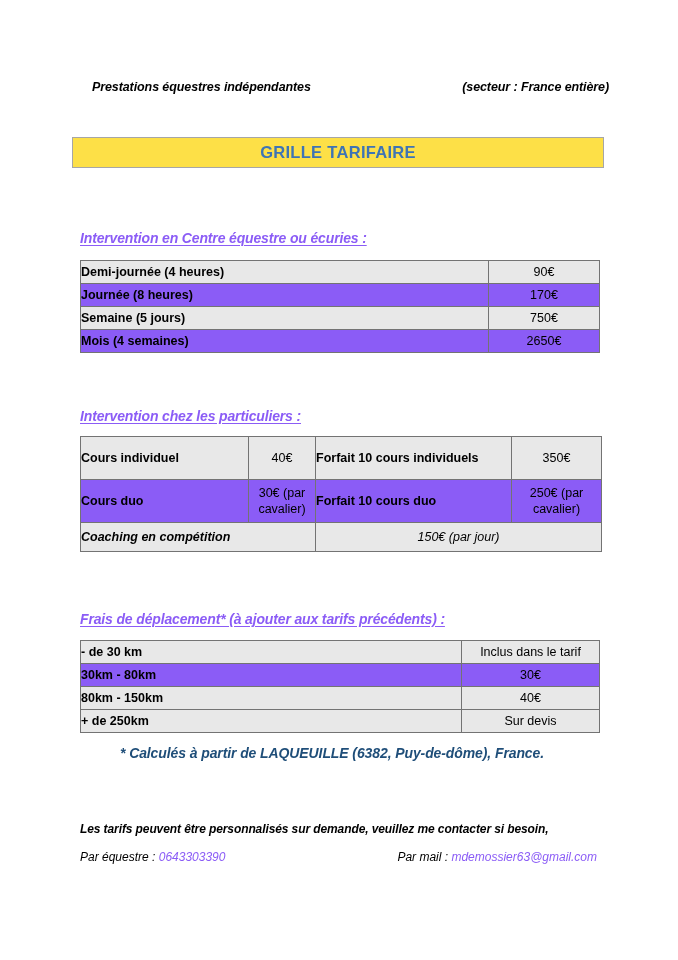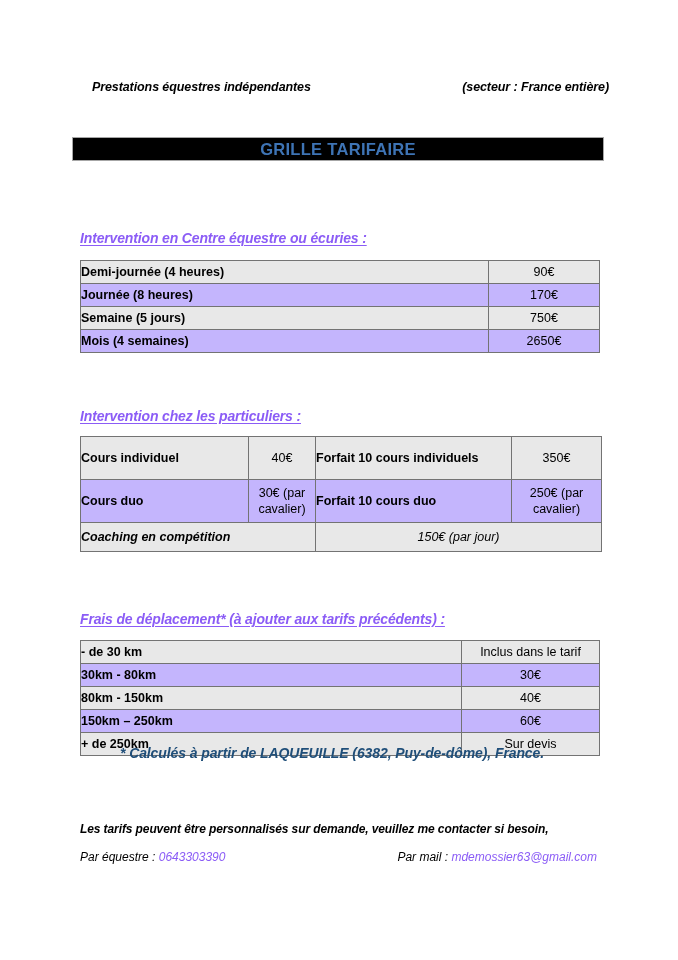--- a/index.html
+++ b/index.html
@@ -41,22 +41,22 @@
   }
   .doc-header .left  { white-space: nowrap; }
   .doc-header .right { white-space: nowrap; }
 
   
   .title-banner {
     position: absolute;
     left: 72px;
     top: 137px;
     width: 532px;
-    height: 24px;
-    background: #000000;
+    height: 31px;
+    background: #fde047;
     border: 1px solid #a6a6a6;
     box-sizing: border-box;
     display: flex;
     align-items: center;
     justify-content: center;
   }
   .title-banner .title-text {
     font-size: 16.5px;
     font-weight: bold;
     color: #3e74b5;
@@ -86,21 +86,21 @@
     font-size: 12.5px;
     table-layout: fixed;
   }
   table.grid td {
     border: 1px solid #737373;
     padding: 3px 0;
     vertical-align: middle;
     line-height: 1.28;
   }
   td.band   { background: #e8e8e8; }
-  td.plain  { background: #c4b5fd; }
+  td.plain  { background: #8b5cf6; }
   td.lbl    { font-weight: bold; text-align: left; }
   td.val    { text-align: center; }
 
   
   #table-centre { left: 80px; top: 260px; width: 517px; }
   #table-centre td.lbl { width: 407px; }
   #table-centre td.val { width: 110px; }
   #table-centre td { height: 14px; }
 
   
@@ -229,24 +229,20 @@
       </tr>
       <tr>
         <td class="lbl plain">30km - 80km</td>
         <td class="val plain">30€</td>
       </tr>
       <tr>
         <td class="lbl band">80km - 150km</td>
         <td class="val band">40€</td>
       </tr>
       <tr>
-        <td class="lbl plain">150km – 250km</td>
-        <td class="val plain">60€</td>
-      </tr>
-      <tr>
         <td class="lbl band">+ de 250km</td>
         <td class="val band">Sur devis</td>
       </tr>
     </tbody>
   </table>
 
   <div class="footnote">* Calculés à partir de LAQUEUILLE (6382, Puy-de-dôme), France.</div>
 
   <div class="footer-note">Les tarifs peuvent être personnalisés sur demande, veuillez me contacter si besoin,</div>
 

